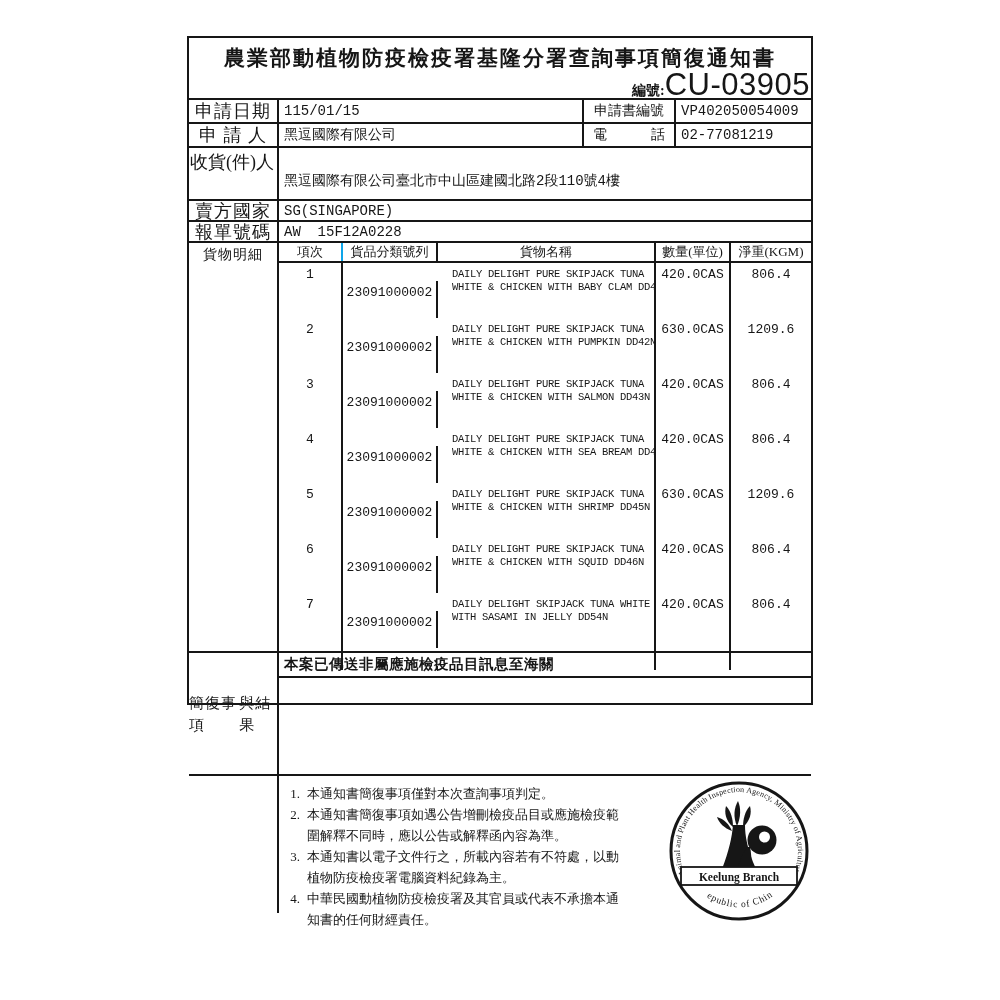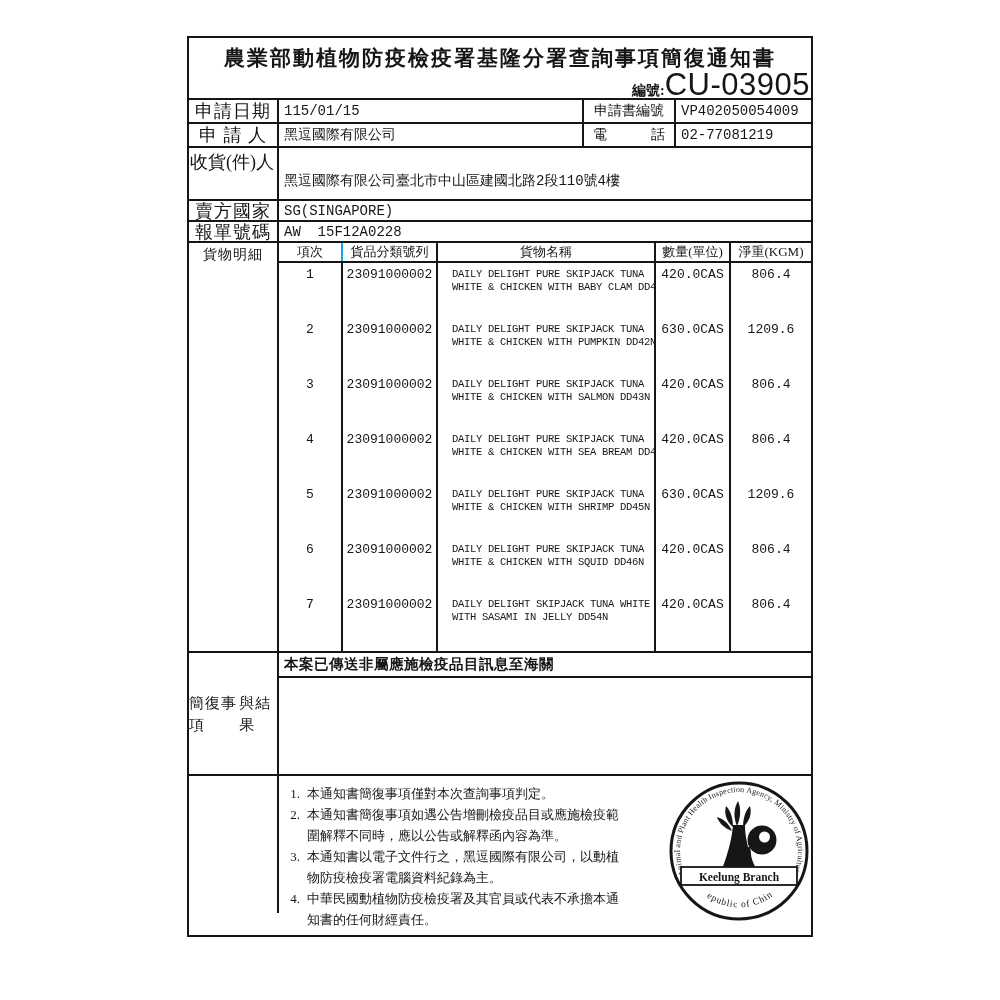--- a/index.html
+++ b/index.html
@@ -1,20 +1,20 @@
 <!DOCTYPE html>
 <html><head>
 <meta charset="utf-8">
 <style>
   * { box-sizing: border-box; margin: 0; padding: 0; }
   html,body { width:1000px; height:1000px; background:#ffffff; color:#161616;
               font-family:"Liberation Serif", serif; }
   .page { position:relative; width:1000px; height:1000px; background:#fff; }
 
-  .form { position:absolute; left:187px; top:36px; width:626px; height:901px;
+  .form { position:absolute; left:187px; top:36px; width:626px; height:669px;
           border:2.5px solid #161616; background:#fff; }
 
   
   .title-block { position:relative; height:62px; border-bottom:2px solid #161616; }
   .form-title  { text-align:center; padding-top:6px; font-size:21px; font-weight:bold;
                  letter-spacing:2px; }
   .serial      { position:absolute; right:1px; bottom:-2px; display:flex; align-items:baseline; }
   .serial-label{ font-size:14px; font-weight:bold; }
   .serial-value{ font-size:31px; line-height:1; font-family:"Liberation Sans", sans-serif;
                  letter-spacing:0.5px; }
@@ -51,21 +51,21 @@
   .gc-name { width:218px; border-right:2px solid #161616; }
   .gc-qty  { width:75px;  border-right:2px solid #161616; }
   .gc-wt   { flex:1; }
   .goods-body { flex:1; display:flex; flex-direction:column; }
   .item-row { display:flex; height:55px; }
   .item-row.filler { height:auto; flex:1; }
   .c-no, .c-code, .c-qty, .c-wt {
       font-family:"Liberation Mono","Liberation Serif", monospace; font-size:13px;
       text-align:center; padding-top:4px; }
   .c-no   { width:64px;  border-right:2px solid #161616; }
-  .c-code { width:95px;  border-right:2px solid #161616; }
+  .c-code { width:95px;  border-right:2px solid #161616;margin-top:18px; }
   .c-name { width:218px; border-right:2px solid #161616;
             font-family:"Liberation Mono","Liberation Serif", monospace;
             font-size:10.5px; line-height:12.5px; padding:5px 0 0 14px;
             letter-spacing:-0.3px; white-space:pre; overflow:hidden; }
   .c-qty  { width:75px;  border-right:2px solid #161616; }
   .c-wt   { flex:1; }
 
   
   .reply { display:flex; height:123px; border-bottom:2px solid #161616; }
   .reply-label { width:90px; border-right:2px solid #161616; display:flex;
@@ -250,21 +250,21 @@
       <div class="note-row">
     <span class="note-num">1.</span>
     <div class="note-text">本通知書簡復事項僅對本次查詢事項判定。</div>
   </div>
           <div class="note-row">
     <span class="note-num">2.</span>
     <div class="note-text">本通知書簡復事項如遇公告增刪檢疫品目或應施檢疫範圍解釋不同時，應以公告或解釋函內容為準。</div>
   </div>
           <div class="note-row">
     <span class="note-num">3.</span>
-    <div class="note-text">本通知書以電子文件行之，黑逗國際有限公司，以動植物防疫檢疫署電腦資料紀錄為主。</div>
+    <div class="note-text">本通知書以電子文件行之，所載內容若有不符處，以動植物防疫檢疫署電腦資料紀錄為主。</div>
   </div>
           <div class="note-row">
     <span class="note-num">4.</span>
     <div class="note-text">中華民國動植物防疫檢疫署及其官員或代表不承擔本通知書的任何財經責任。</div>
   </div>
         </div>
     </div>
 
   </div>
 </div>

